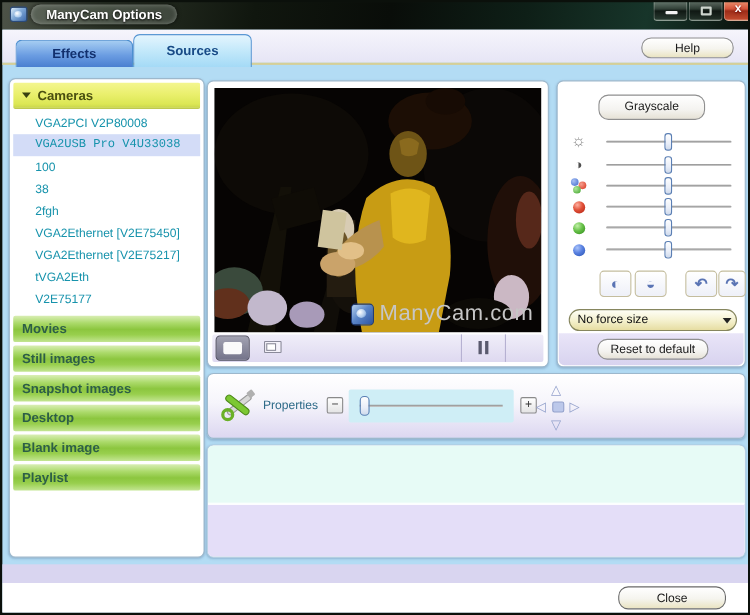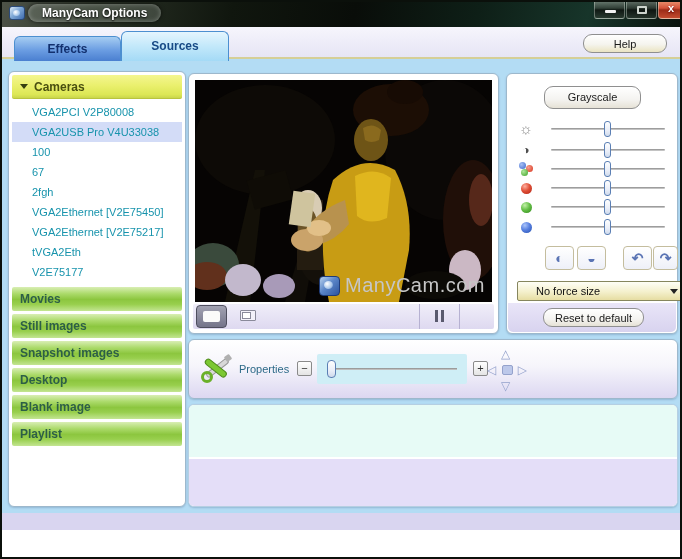--- a/index.html
+++ b/index.html
@@ -67,21 +67,21 @@
   .header-cameras{color:#4a4f10;
     background:linear-gradient(180deg,#f4f690 0%,#eaf06e 45%,#dce755 85%,#c9d64b 100%);
     border-bottom:1px solid #b9c43e;}
   .tri-down{display:inline-block;width:0;height:0;margin-right:6px;vertical-align:2px;
     border-left:4px solid transparent;border-right:4px solid transparent;border-top:5px solid #374010;}
   .header-green{color:#2d5f46;
     background:linear-gradient(180deg,#d9eeb4 0%,#abda6a 28%,#8cc63f 52%,#98cf4d 72%,#c3e592 100%);}
   .cam-list{margin-bottom:5px;}
   .cam-item{height:20px;line-height:20px;padding-left:20px;font-size:11px;color:#1793ac;
     cursor:pointer;white-space:nowrap;}
-  .cam-item.selected{background:#d3dcf7;}
+  .cam-item.selected{background:#d3dcf7;font-family:Liberation Mono, monospace;}
   
   .video-panel{left:186px;top:46px;width:311px;height:261px;}
   .video{position:absolute;left:6px;top:6px;width:297px;height:222px;background:#050403;overflow:hidden;}
   .watermark{position:absolute;right:7px;bottom:5px;display:flex;align-items:center;gap:5px;}
   .wm-logo{width:21px;height:20px;border-radius:4px;position:relative;
     background:linear-gradient(135deg,#b8d2ee 0%,#5b86c8 45%,#2c54a0 100%);border:1px solid #203c78;}
   .wm-logo::after{content:"";position:absolute;left:4px;top:4px;width:9px;height:8px;border-radius:50%;
     background:radial-gradient(circle at 35% 35%,#fff,#a8c6ea 60%,#4a74b8);}
   .wm-text{color:#c6c6c6;font-size:20px;letter-spacing:0.5px;}
   .video-toolbar{position:absolute;left:4px;right:4px;bottom:4px;height:25px;border-radius:2px;
@@ -112,22 +112,22 @@
   .ball-r{background:radial-gradient(circle at 35% 30%,#ffb0a0,#e05038 45%,#b02010);}
   .ball-g{background:radial-gradient(circle at 35% 30%,#c2f0a8,#66c048 45%,#2e8818);}
   .ball-b{background:radial-gradient(circle at 35% 30%,#aac4fa,#5880e0 45%,#2450b0);}
   .track{position:absolute;left:36px;right:6px;top:9px;height:2px;border-radius:1px;
     background:linear-gradient(180deg,#8a8a8a,#d6d6d6);}
   .thumb{position:absolute;top:-7px;width:7px;height:16px;margin-left:-4px;border-radius:3px;cursor:pointer;
     background:linear-gradient(180deg,#fefefe 0%,#e9eef8 60%,#cfdaec 100%);border:1px solid #5b7fb4;}
   .tf-btn{position:absolute;top:172px;width:29px;height:24px;border:1px solid #c4bd9e;border-radius:4px;
     background:linear-gradient(180deg,#ffffff 0%,#eef0f8 100%);cursor:pointer;
     color:#5a74b4;text-align:center;line-height:22px;font-size:14px;font-weight:bold;}
-  .force-size{position:absolute;left:10px;top:207px;width:166px;height:20px;cursor:pointer;
-    border:1px solid #86865e;border-radius:2px;font-size:11px;line-height:18px;padding-left:18px;color:#101010;
+  .force-size{position:absolute;left:10px;top:207px;width:153px;height:20px;cursor:pointer;
+    border:1px solid #86865e;border-radius:10px;font-size:11px;line-height:18px;padding-left:7px;color:#101010;
     background:linear-gradient(180deg,#fefef6 0%,#f4f0cc 55%,#e6dda2 100%);}
   .dd-arrow{position:absolute;right:4px;top:7px;width:0;height:0;
     border-left:4px solid transparent;border-right:4px solid transparent;border-top:5px solid #222;}
   .rp-footer{position:absolute;left:1px;right:1px;bottom:1px;height:29px;border-radius:0 0 5px 5px;
     background:linear-gradient(180deg,#e9e5f8 0%,#d8d3ef 100%);}
   .reset-default-btn{position:absolute;left:35px;top:5px;width:101px;height:19px;line-height:17px;}
   
   .props-panel{left:186px;top:312px;width:490px;height:60px;
     background:linear-gradient(180deg,#ffffff 0%,#f6f5fb 45%,#dcd7f1 100%);}
   .props-label{position:absolute;left:50px;top:23px;font-size:11px;color:#2d6a88;}
@@ -178,21 +178,21 @@
     <button class="btn help-btn">Help</button>
 
     <div class="panel sidebar">
       <div class="acc-header header-cameras">
         <span class="tri-down"></span><span>Cameras</span>
       </div>
       <div class="cam-list">
         <div class="cam-item">VGA2PCI V2P80008</div>
         <div class="cam-item selected">VGA2USB Pro V4U33038</div>
         <div class="cam-item">100</div>
-        <div class="cam-item">67</div>
+        <div class="cam-item">38</div>
         <div class="cam-item">2fgh</div>
         <div class="cam-item">VGA2Ethernet [V2E75450]</div>
         <div class="cam-item">VGA2Ethernet [V2E75217]</div>
         <div class="cam-item">tVGA2Eth</div>
         <div class="cam-item">V2E75177</div>
       </div>
       <div class="acc-header header-green">Movies</div>
       <div class="acc-header header-green">Still images</div>
       <div class="acc-header header-green">Snapshot images</div>
       <div class="acc-header header-green">Desktop</div>
@@ -340,14 +340,15 @@
       </div>
     </div>
 
     <div class="panel empty-panel">
       <div class="ep-top"></div>
       <div class="ep-bottom"></div>
     </div>
 
     <div class="strip-lavender"></div>
     <div class="strip-white"></div>
+    <button class="btn close-btn">Close</button>
   </div>
 </div>
 
 </body></html>

